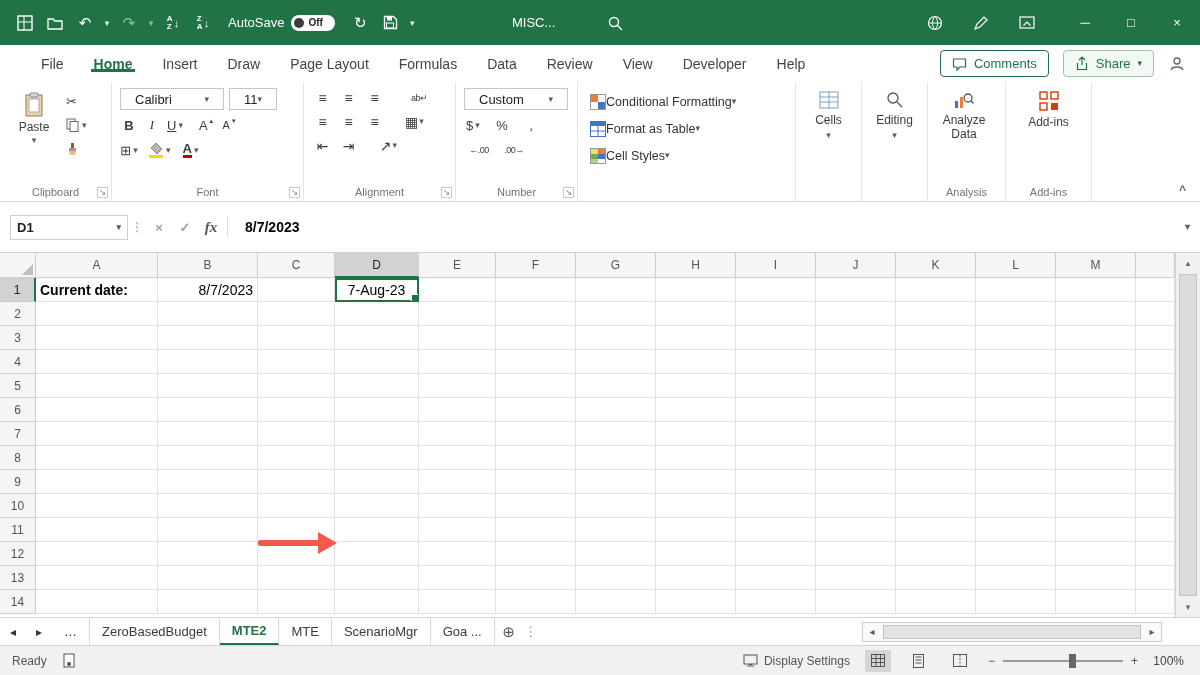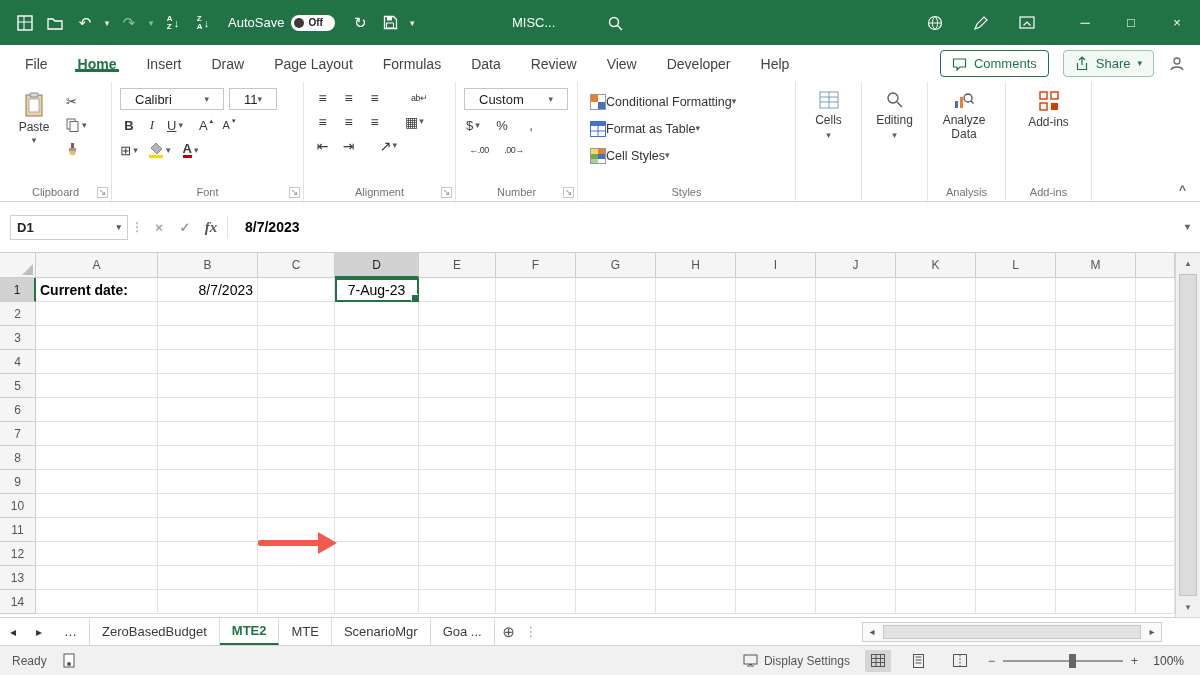--- a/index.html
+++ b/index.html
@@ -198,21 +198,21 @@
             </svg>
         </span>
       </div>
       <div class="winbtn">─</div>
       <div class="winbtn">□</div>
       <div class="winbtn">×</div>
     </div>
   </div>
 
   <div class="tabsrow">
-    <div class="st-list" style="padding-left:10px">
+    <div class="st-list" style="padding-left:26px">
         <div class="rtab">File</div>
         <div class="rtab active">Home</div>
         <div class="rtab">Insert</div>
         <div class="rtab">Draw</div>
         <div class="rtab">Page Layout</div>
         <div class="rtab">Formulas</div>
         <div class="rtab">Data</div>
         <div class="rtab">Review</div>
         <div class="rtab">View</div>
         <div class="rtab">Developer</div>
@@ -445,23 +445,20 @@
                 <rect x="8" y="1" width="7" height="5" fill="#ed7d31"></rect>
                 <rect x="1" y="6" width="7" height="5" fill="#70ad47"></rect>
                 <rect x="8" y="6" width="7" height="5" fill="#4472c4"></rect>
                 <rect x="1" y="11" width="7" height="4" fill="#a9d18e"></rect>
               </svg>
             </span>
           <span>Cell Styles</span>
           <span class="chev">▾</span>
         </div>
       </div>
-      <div class="rg-label">
-          <span>Styles</span>
-        </div>
     </div>
 
     <div class="rgroup g-cells">
       <div class="bigbtn">
         <span>
             <svg width="20" height="18">
               <rect x="1" y="1" width="18" height="16" fill="#fff" stroke="#7d9ebf"></rect>
               <line x1="1" y1="6" x2="19" y2="6" stroke="#7d9ebf"></line>
               <line x1="1" y1="11" x2="19" y2="11" stroke="#7d9ebf"></line>
               <line x1="10" y1="1" x2="10" y2="17" stroke="#7d9ebf"></line>

